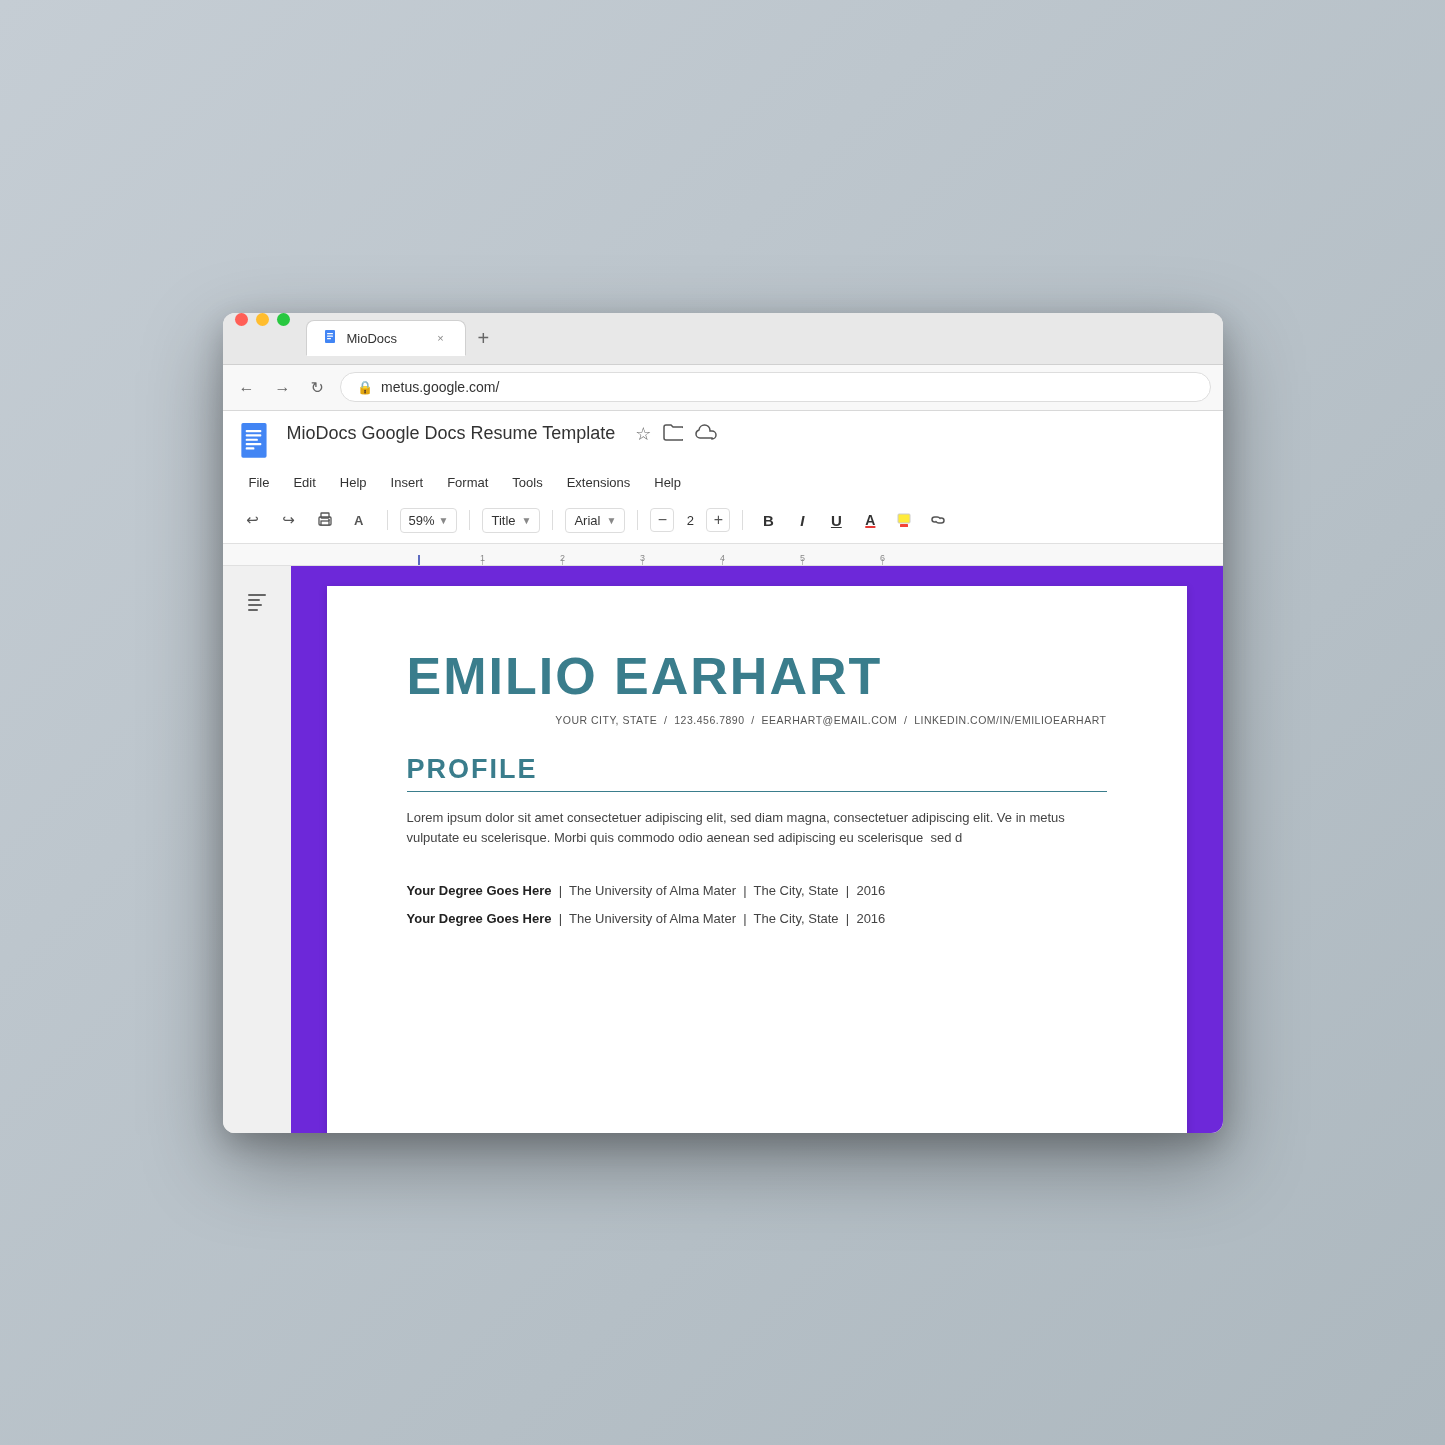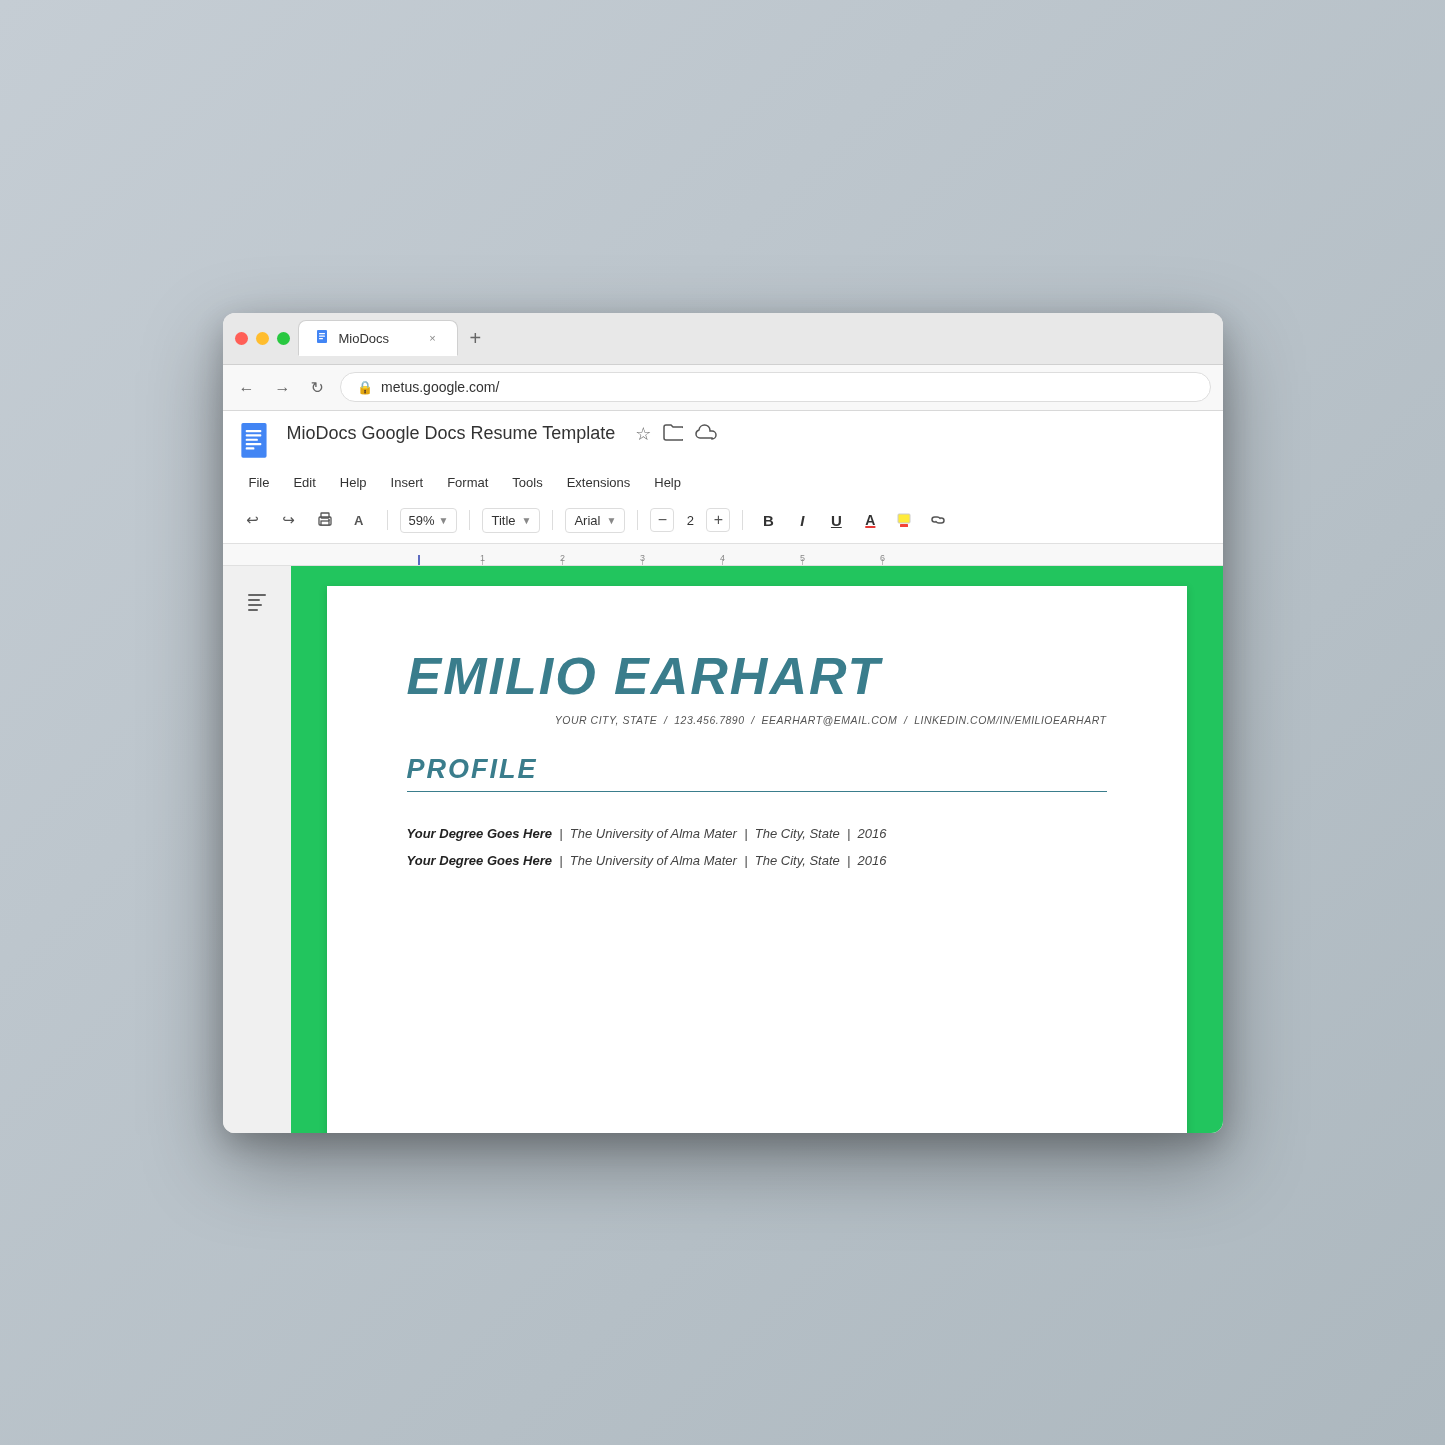--- a/index.html
+++ b/index.html
@@ -25,23 +25,22 @@
       overflow: hidden;
       display: flex;
       flex-direction: column;
     }
 
     
     .title-bar {
       background: #e8e8e8;
       height: 52px;
       display: flex;
-      align-items: center;
       padding: 0 12px;
-      gap: 0;
+      gap: 8px;
       border-bottom: 1px solid #d0d0d0;
       flex-shrink: 0;
     }
 
     .traffic-lights {
       display: flex;
       gap: 8px;
       margin-right: 8px;
     }
 
@@ -311,22 +310,21 @@
       align-items: center;
       justify-content: center;
       color: #666;
       font-size: 20px;
     }
 
     .document-area {
       flex: 1;
       overflow-y: auto;
       padding: 20px 30px;
-      background: #22c55e;
-      font-style: italic;
+      background: #6d28d9;
     }
 
     .document-page {
       background: #fff;
       max-width: 860px;
       margin: 0 auto;
       padding: 60px 80px 80px;
       box-shadow: 0 2px 8px rgba(0,0,0,0.15);
       min-height: 700px;
     }
@@ -573,20 +571,23 @@
       <div class="document-page">
 
         <div class="resume-name">EMILIO EARHART</div>
 
         <div class="resume-contact" style="font-size:10.5px; color:#555; letter-spacing:0.5px; text-transform:uppercase; margin-bottom:28px; overflow:hidden; white-space:nowrap;text-align:right;">
           YOUR CITY, STATE &nbsp;/&nbsp; 123.456.7890 &nbsp;/&nbsp; EEARHART@EMAIL.COM &nbsp;/&nbsp; LINKEDIN.COM/IN/EMILIOEARHART
         </div>
 
         <div class="resume-section">
           <div class="resume-section-title">PROFILE</div>
+          <div class="resume-profile-text">
+            Lorem ipsum dolor sit amet consectetuer adipiscing elit, sed diam magna, consectetuer adipiscing elit. Ve in metus vulputate eu scelerisque. Morbi quis commodo odio aenean sed adipiscing eu scelerisque &nbsp;sed d
+          </div>
         </div>
 
         <div class="resume-section">
           <div class="edu-row">
             <strong>Your Degree Goes Here</strong>
             &nbsp;|&nbsp; <span>The University of Alma Mater</span>
             &nbsp;|&nbsp; <span>The City, State</span>
             &nbsp;|&nbsp; <span>2016</span>
           </div>
           <div class="edu-row">

